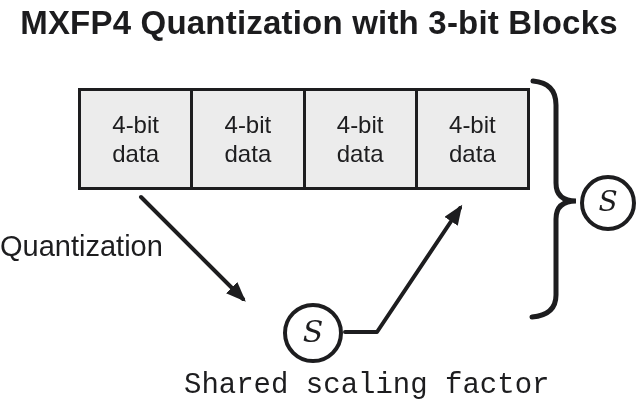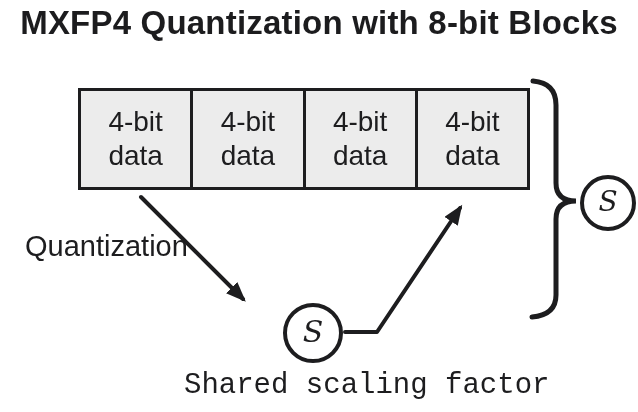--- a/index.html
+++ b/index.html
@@ -37,21 +37,21 @@
     display: flex;
     border: 3px solid #1d1d1f;
     background: #ececec;
   }
   .block-cell {
     flex: 1 1 0;
     display: flex;
     align-items: center;
     justify-content: center;
     text-align: center;
-    font-size: 28px;
+    font-size: 24px;
     line-height: 1.22;
     color: #1d1d1f;
     padding: 0 10px;
   }
   .block-cell + .block-cell {
     border-left: 3px solid #1d1d1f;
   }
   .svg-layer {
     position: absolute;
     left: 0;
@@ -61,21 +61,21 @@
     pointer-events: none;
   }
   .label {
     position: absolute;
     font-size: 29px;
     line-height: 1.1;
     color: #1d1d1f;
     white-space: nowrap;
   }
   .label-quantization {
-    left: 25px;
+    left: 0;
     top: 231px;
   }
   .label-shared {
     left: 184px;
     top: 370px;
     font-family: Liberation Mono, monospace;
   }
   .scale-circle {
     position: absolute;
     box-sizing: border-box;
@@ -108,21 +108,21 @@
   }
   .scale-circle-right .scale-symbol {
     font-size: 28px;
   }
 </style>
 </head>
 <body>
 
 <div class="canvas">
 
-  <div class="title">MXFP4 Quantization with 8-bit Blocks</div>
+  <div class="title">MXFP4 Quantization with 3-bit Blocks</div>
 
   <div class="block-row">
     <div class="block-cell">4-bit data</div>
     <div class="block-cell">4-bit data</div>
     <div class="block-cell">4-bit data</div>
     <div class="block-cell">4-bit data</div>
   </div>
 
   <svg class="svg-layer" viewBox="0 0 638 412">
     <defs>

